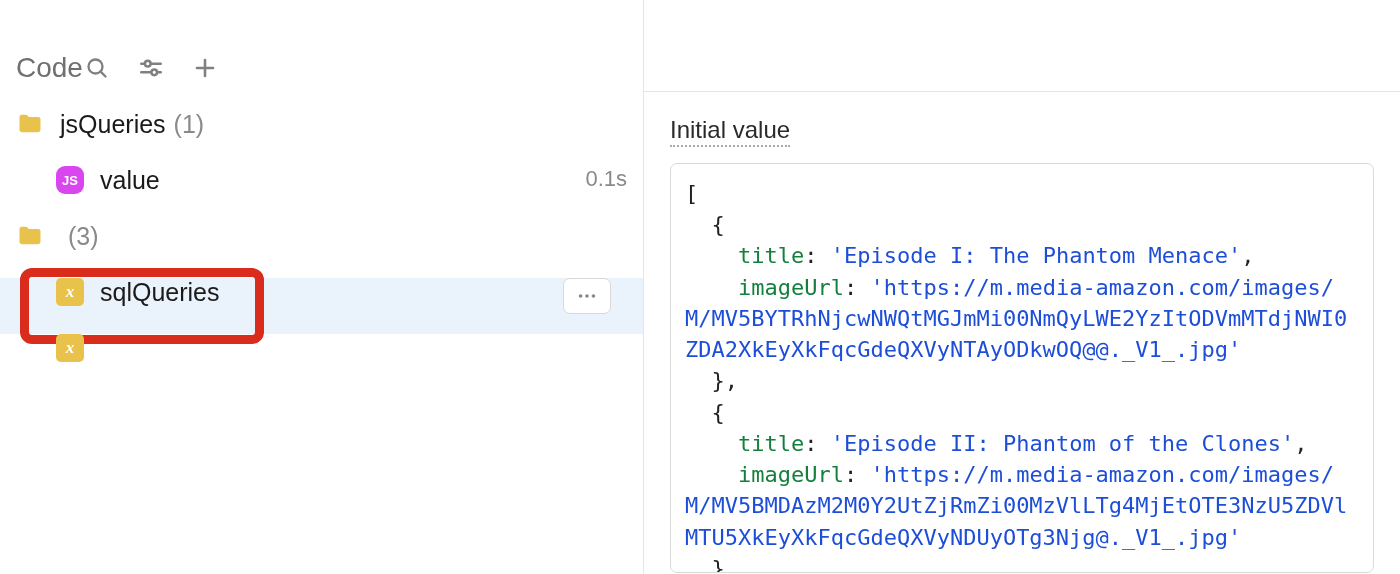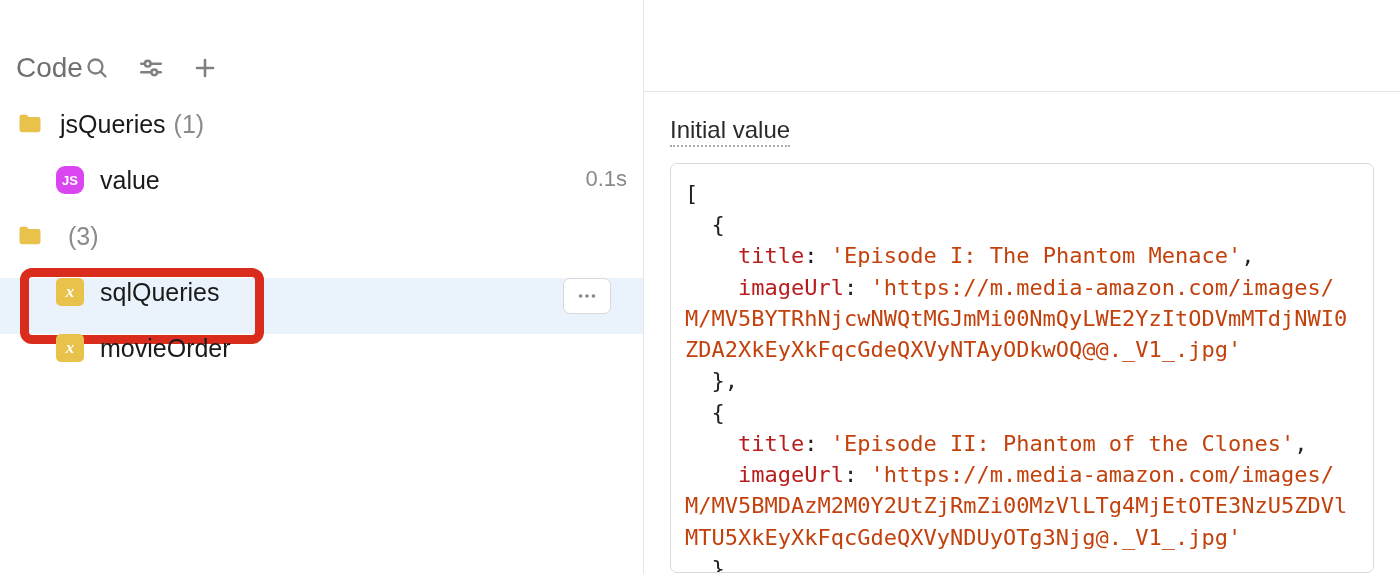--- a/index.html
+++ b/index.html
@@ -137,22 +137,22 @@
     padding: 14px 14px;
     font-family: ui-monospace, SFMono-Regular, Menlo, Consolas, monospace;
     font-size: 22px;
     line-height: 1.42;
     white-space: pre-wrap;
     word-break: break-all;
     color: #222;
     height: 410px;
     overflow: hidden;
   }
-  .tok-key { color: #b91c1c; }
-  .tok-str { color: #c2410c; }
+  .tok-key { color: #15803d; }
+  .tok-str { color: #1d4ed8; }
 </style>
 </head>
 <body>
 
 <div class="sidebar">
   <div class="sidebar-header">
     <div class="sidebar-title">Code</div>
     <div class="header-actions">
       <div class="icon-btn">
         <svg width="24" height="24" viewBox="0 0 24 24" fill="none" stroke="#808080" stroke-width="2.3" stroke-linecap="round">
@@ -221,21 +221,20 @@
             <circle cx="12" cy="12" r="2"></circle>
             <circle cx="19" cy="12" r="2"></circle>
           </svg>
       </span>
     </div>
 
     <div class="tree-row child">
       <span class="row-icon">
         <span class="x-badge">x</span>
       </span>
-      <span class="row-label">movieOrder</span>
     </div>
 
   </div>
 </div>
 
 <div class="main">
   <div class="main-topbar"></div>
   <div class="main-content">
     <span class="section-label">Initial value</span>
     <div class="code-box" id="code-box">[

